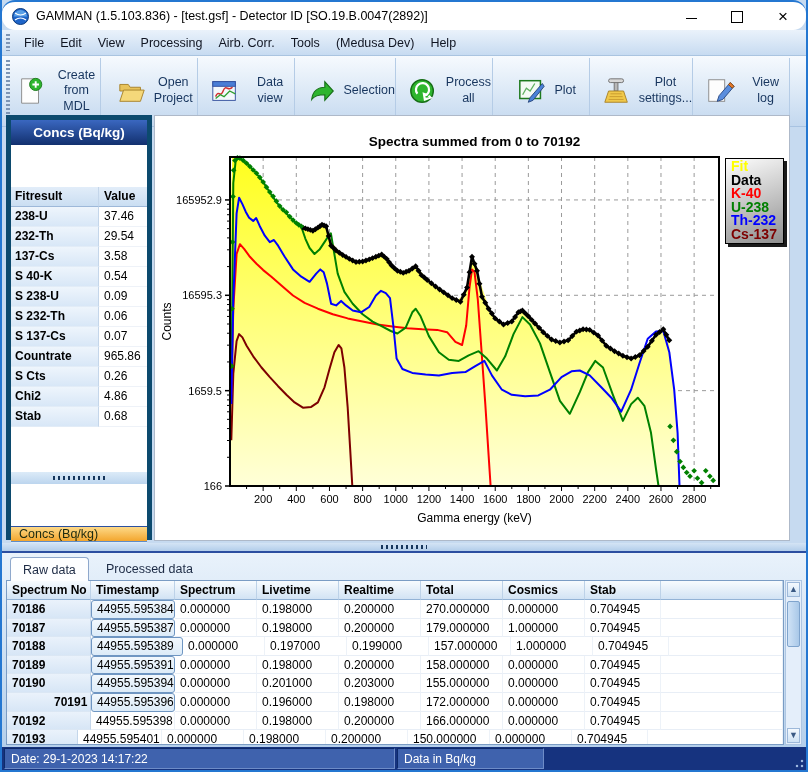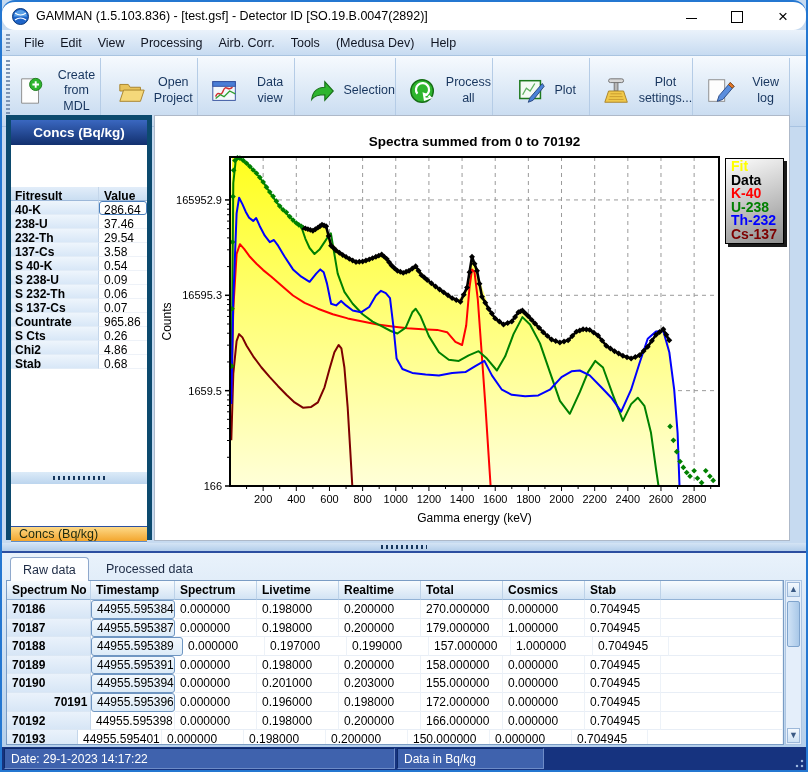--- a/index.html
+++ b/index.html
@@ -21,21 +21,21 @@
   
   #toolbar{position:absolute;left:0;top:56px;width:100%;height:71px;background:linear-gradient(#f6fafe,#c3d8ef);border-bottom:1px solid #a8c3e2;box-sizing:border-box;display:flex;padding:2px 16px 2px 14px;gap:12px;}
   .tbtn{flex:1 1 0;display:flex;align-items:center;justify-content:center;gap:7px;border-right:1px solid #b5cce6;}
   .tbtn:first-child{border-left:1px solid #b5cce6;}
   .tbtn .lbl{font-size:12.5px;color:#17355e;text-align:center;line-height:1.25;white-space:pre-line;}
   .ticon{width:30px;height:30px;flex:0 0 30px;}
   
   #leftpanel{position:absolute;left:4px;top:115px;width:146px;height:425px;background:#fff;border:5px solid #0c4a6e;box-sizing:border-box;display:flex;flex-direction:column;gap:42px;}
   #lp-header{height:25px;background:linear-gradient(#3a67c0,#12306e);color:#fff;font-weight:bold;font-size:13.5px;display:flex;align-items:center;justify-content:center;flex:0 0 25px;}
   #lp-table{flex:0 0 243px;overflow:hidden;}
-  .lp-row{display:flex;height:14px;box-sizing:border-box;}
+  .lp-row{display:flex;height:20px;box-sizing:border-box;}
   .lp-cell-l{width:88px;box-sizing:border-box;background:linear-gradient(#eef5fc,#d8e7f7);border-right:1px solid #c4d6ea;border-bottom:1px solid #e2ecf7;font-size:12px;font-weight:bold;color:#000;padding:2px 0 0 4px;}
   .lp-cell-v{flex:1;box-sizing:border-box;background:#fff;font-size:12px;color:#000;padding:2px 0 0 5px;border-bottom:1px solid #eef2f8;}
   .lp-head .lp-cell-l,.lp-head .lp-cell-v{background:linear-gradient(#e2edf9,#cadef2);font-weight:bold;border-bottom:1px solid #9db8d9;}
   .lp-sel{border:1px solid #4a7ebb;border-radius:3px;padding:1px 0 0 4px;}
   #lp-split{flex:0 0 12px;background:linear-gradient(#dcebf8,#bcd5ee);display:flex;align-items:center;justify-content:center;}
   #lp-split .dots{width:52px;height:4px;background:repeating-linear-gradient(90deg,#16365c 0 2px,transparent 2px 5px);}
   #lp-nav{flex:1;display:flex;flex-direction:column;border-top:1px solid #2b50a0;}
   .nav-btn{flex:1;display:flex;align-items:center;padding-left:8px;font-size:12.5px;color:#16365c;background:linear-gradient(#dcebf9,#9cc0e5);border-bottom:1px solid #5e8cc8;}
   .nav-btn.active{background:linear-gradient(#fdd988,#f3a62e);color:#1c2a10;}
   
@@ -181,24 +181,20 @@
         <div class="lbl">View log</div>
       </div>
     </div>
 
   <div id="leftpanel">
     <div id="lp-header">Concs (Bq/kg)</div>
     <div id="lp-table">
         <div class="lp-row lp-head">
           <div class="lp-cell-l">Fitresult</div>
           <div class="lp-cell-v">Value</div>
-        </div>
-        <div class="lp-row">
-          <div class="lp-cell-l">40-K</div>
-          <div class="lp-cell-v lp-sel">286.64</div>
         </div>
         <div class="lp-row">
           <div class="lp-cell-l">238-U</div>
           <div class="lp-cell-v">37.46</div>
         </div>
         <div class="lp-row">
           <div class="lp-cell-l">232-Th</div>
           <div class="lp-cell-v">29.54</div>
         </div>
         <div class="lp-row">

